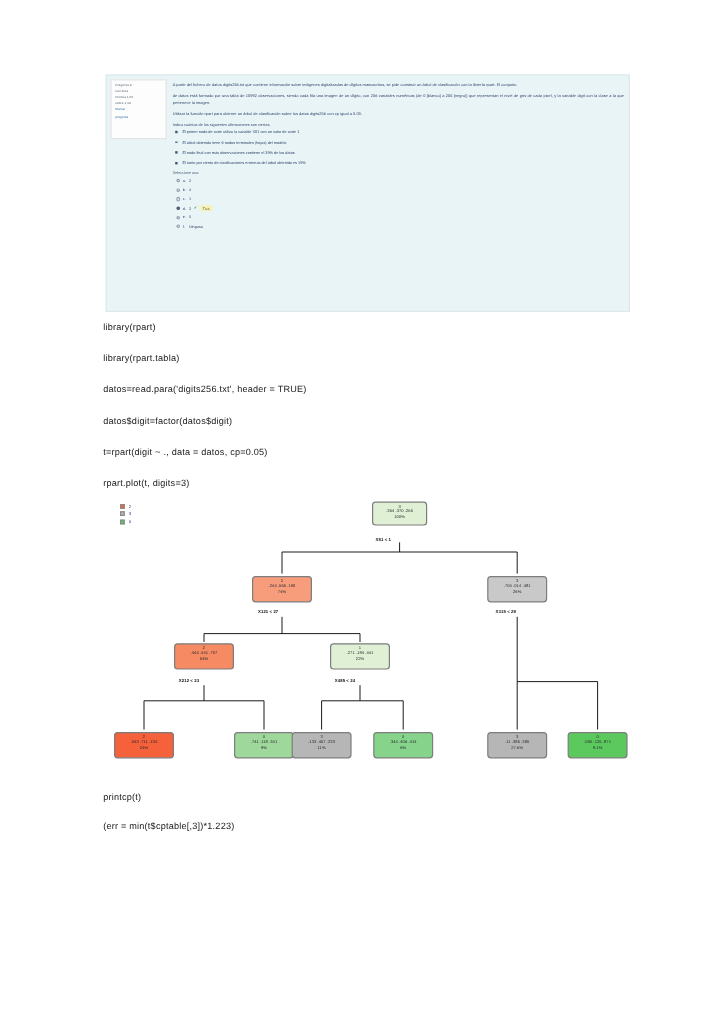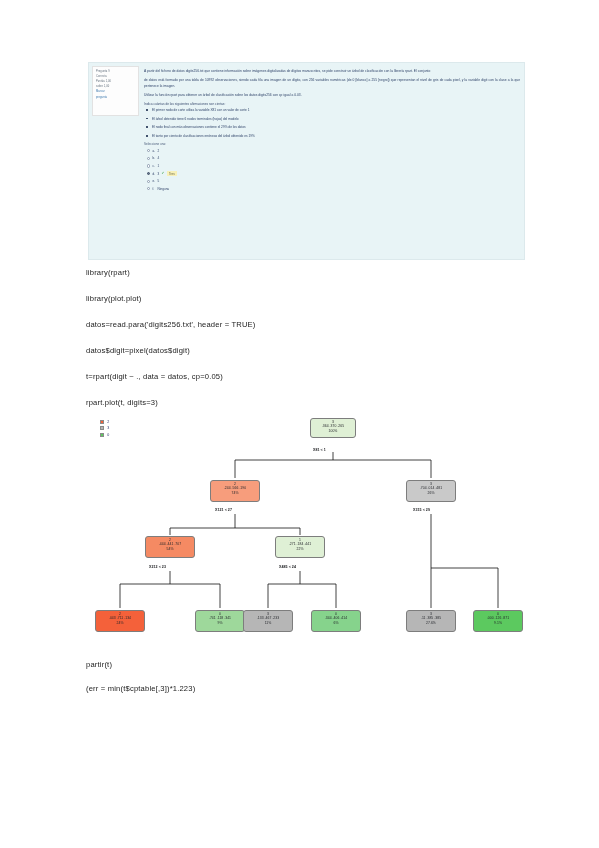--- a/index.html
+++ b/index.html
@@ -273,23 +273,23 @@
         <li class="q-opt">
           <span class="radio"></span>
           <span class="opt-letter">f.</span>
           <span class="opt-text">Ninguna</span>
         </li>
       </ul>
     </div>
   </div>
 
   <div class="code-line" style="top:268px">library(rpart)</div>
-  <div class="code-line" style="top:294px">library(plot.plot)</div>
+  <div class="code-line" style="top:294px">library(rpart.tabla)</div>
   <div class="code-line" style="top:320px">datos=read.para('digits256.txt', header = TRUE)</div>
-  <div class="code-line" style="top:346px">datos$digit=pixel(datos$digit)</div>
+  <div class="code-line" style="top:346px">datos$digit=factor(datos$digit)</div>
   <div class="code-line" style="top:372px">t=rpart(digit ~ ., data = datos, cp=0.05)</div>
   <div class="code-line" style="top:398px">rpart.plot(t, digits=3)</div>
 
   <div id="tree-plot">
 
     <svg id="tree-svg" width="440" height="245">
       <g stroke="#111111" stroke-width="0.8" fill="none">
 
         <line x1="245" y1="44" x2="245" y2="52"></line>
 
@@ -399,16 +399,16 @@
     </div>
 
     <div class="node n-green" style="left:385px; top:202px; width:50px; height:22px;">
       <div class="nclass">0</div>
       <div class="nprobs">.000  .126  .871</div>
       <div class="npct">9.1%</div>
     </div>
 
   </div>
 
-  <div class="code-line" style="top:660px">partir(t)</div>
+  <div class="code-line" style="top:660px">printcp(t)</div>
   <div class="code-line" style="top:684px">(err = min(t$cptable[,3])*1.223)</div>
 
 </div>
 
 </body></html>

